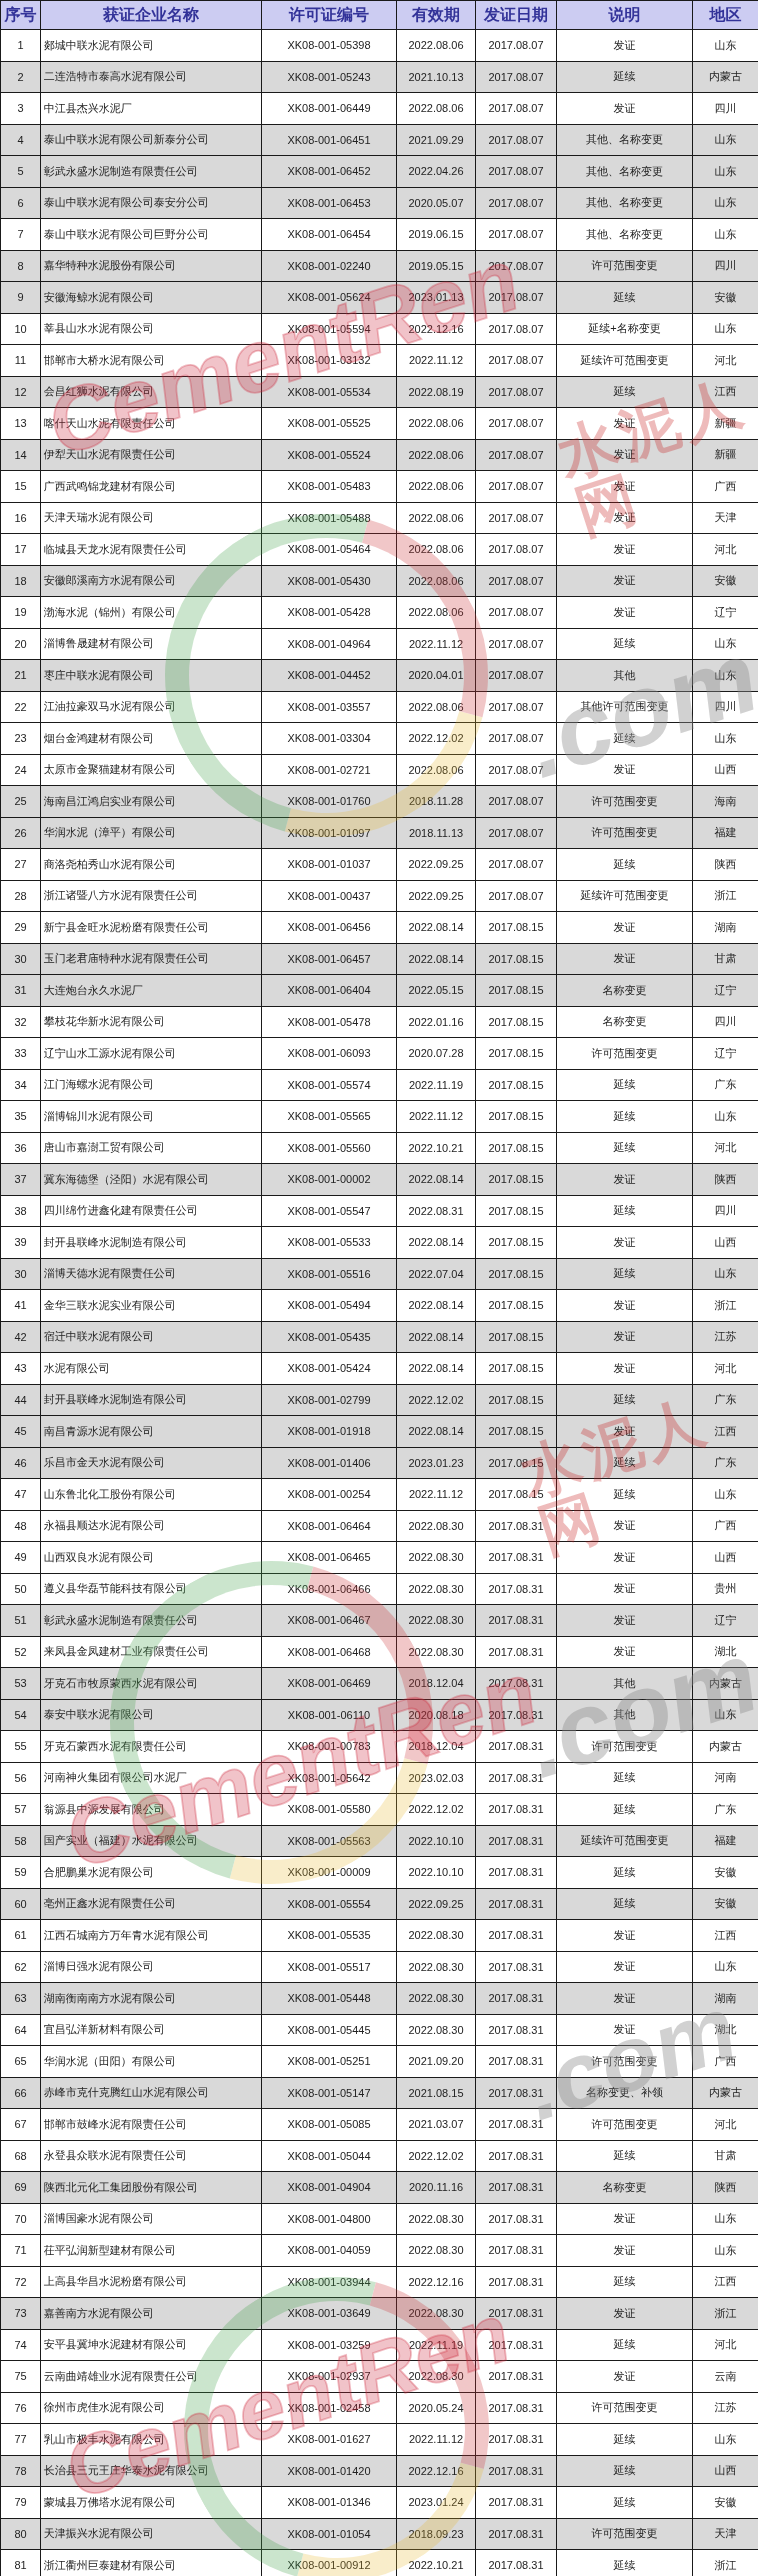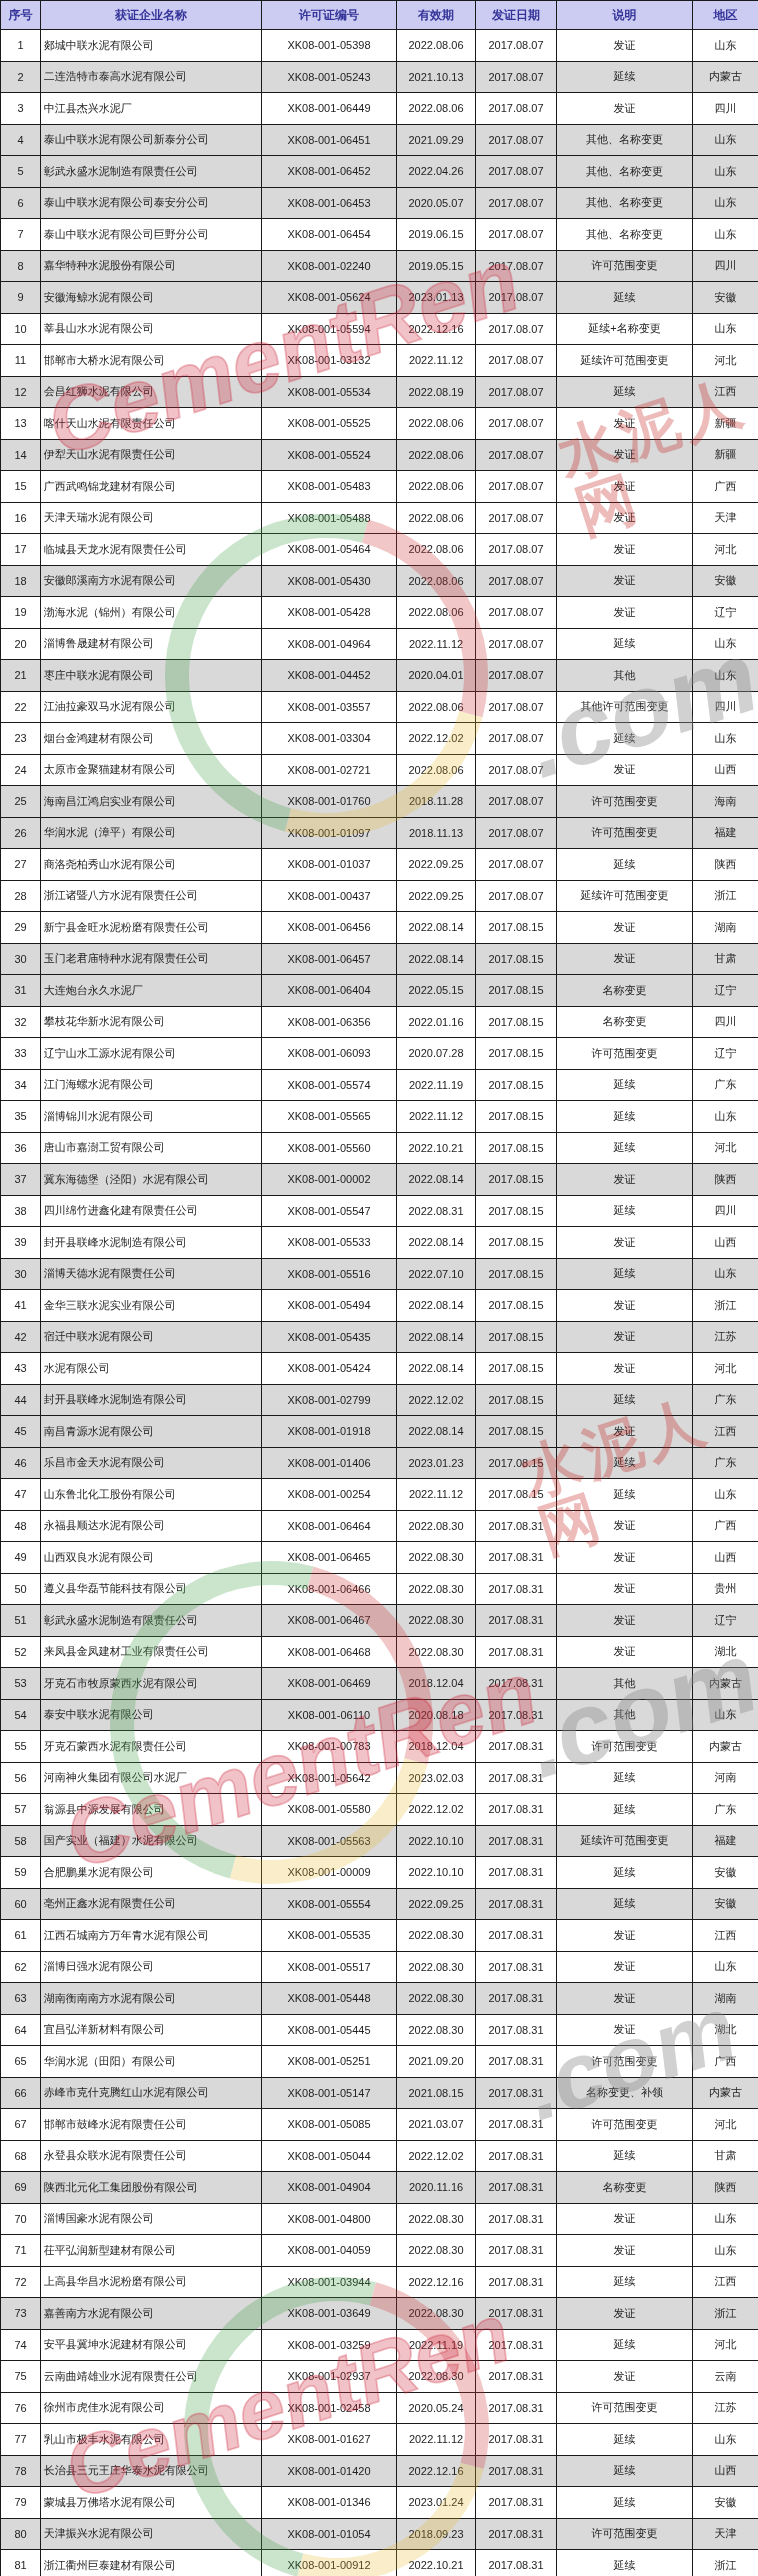--- a/index.html
+++ b/index.html
@@ -7,21 +7,21 @@
   .page{position:relative;width:758px;}
   table{border-collapse:collapse;table-layout:fixed;width:758px;background:#fff;}
   col.c-no{width:40px;}
   col.c-name{width:221px;}
   col.c-lic{width:135px;}
   col.c-valid{width:79px;}
   col.c-issue{width:81px;}
   col.c-note{width:136px;}
   col.c-region{width:66px;}
   th,td{border:0.9px solid #1a1a1a;overflow:hidden;white-space:nowrap;}
-  thead th{height:26px;background:#ccccf2;color:#333399;font-size:12px;font-weight:bold;text-align:center;}
+  thead th{height:26px;background:#ccccf2;color:#333399;font-size:16px;font-weight:bold;text-align:center;}
   tbody td{height:28.5px;font-size:11px;color:#222;text-align:center;}
   tbody td.name-cell{text-align:left;padding-left:2.8px;}
   tbody tr.shaded td{background:#d9d9d9;}
   tbody tr td{background:#ffffff;}
   tbody tr.shaded td{background:#d9d9d9;}
   
   .wm-layer{position:absolute;left:0;top:0;width:758px;height:100%;pointer-events:none;overflow:hidden;z-index:5;}
   .wm{position:absolute;font-weight:bold;transform:rotate(-18deg);transform-origin:left top;line-height:1;}
   .wm-latin{font-style:italic;color:rgba(204,40,60,0.28);-webkit-text-stroke:1.8px rgba(204,40,60,0.30);}
   .wm-com{color:rgba(140,140,140,0.40);font-style:italic;}
@@ -332,21 +332,21 @@
           <td class="name-cell">大连炮台永久水泥厂</td>
           <td>XK08-001-06404</td>
           <td>2022.05.15</td>
           <td>2017.08.15</td>
           <td>名称变更</td>
           <td>辽宁</td>
         </tr>
         <tr>
           <td>32</td>
           <td class="name-cell">攀枝花华新水泥有限公司</td>
-          <td>XK08-001-06356</td>
+          <td>XK08-001-05478</td>
           <td>2022.01.16</td>
           <td>2017.08.15</td>
           <td>名称变更</td>
           <td>四川</td>
         </tr>
         <tr>
           <td>33</td>
           <td class="name-cell">辽宁山水工源水泥有限公司</td>
           <td>XK08-001-06093</td>
           <td>2020.07.28</td>
@@ -405,21 +405,21 @@
           <td>XK08-001-05533</td>
           <td>2022.08.14</td>
           <td>2017.08.15</td>
           <td>发证</td>
           <td>山西</td>
         </tr>
         <tr class="shaded">
           <td>30</td>
           <td class="name-cell">淄博天德水泥有限责任公司</td>
           <td>XK08-001-05516</td>
-          <td>2022.07.10</td>
+          <td>2022.07.04</td>
           <td>2017.08.15</td>
           <td>延续</td>
           <td>山东</td>
         </tr>
         <tr>
           <td>41</td>
           <td class="name-cell">金华三联水泥实业有限公司</td>
           <td>XK08-001-05494</td>
           <td>2022.08.14</td>
           <td>2017.08.15</td>

